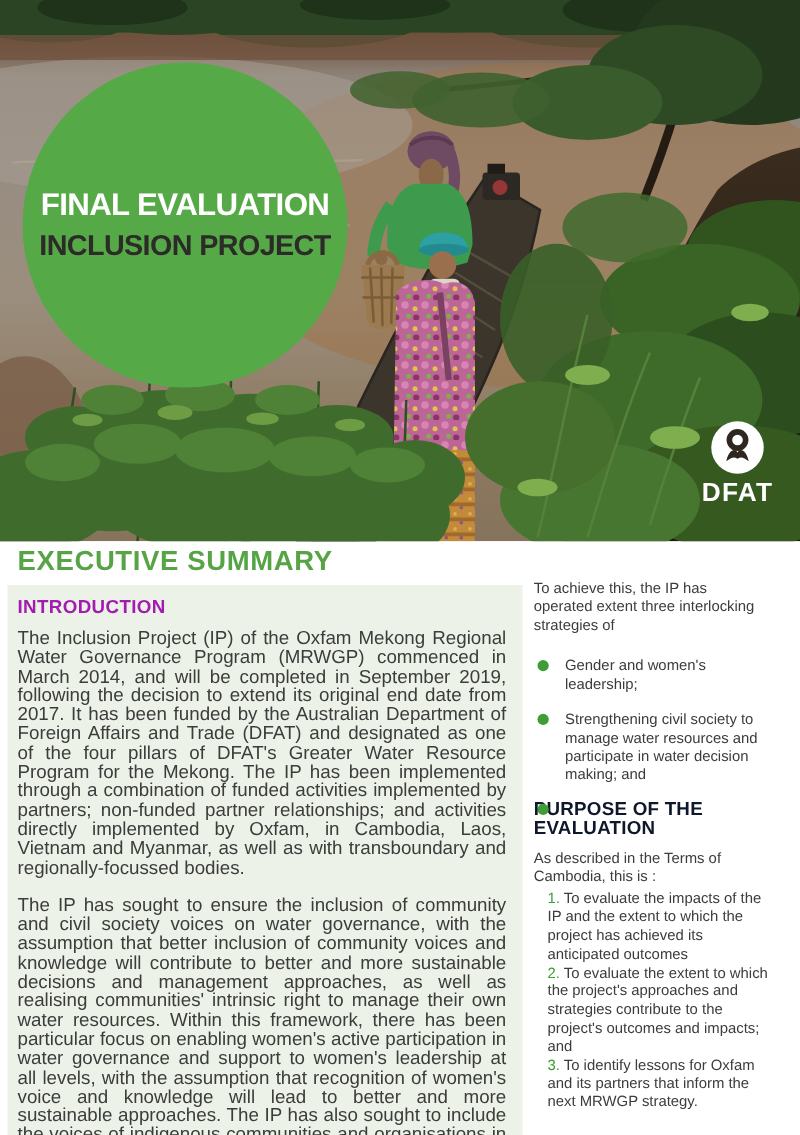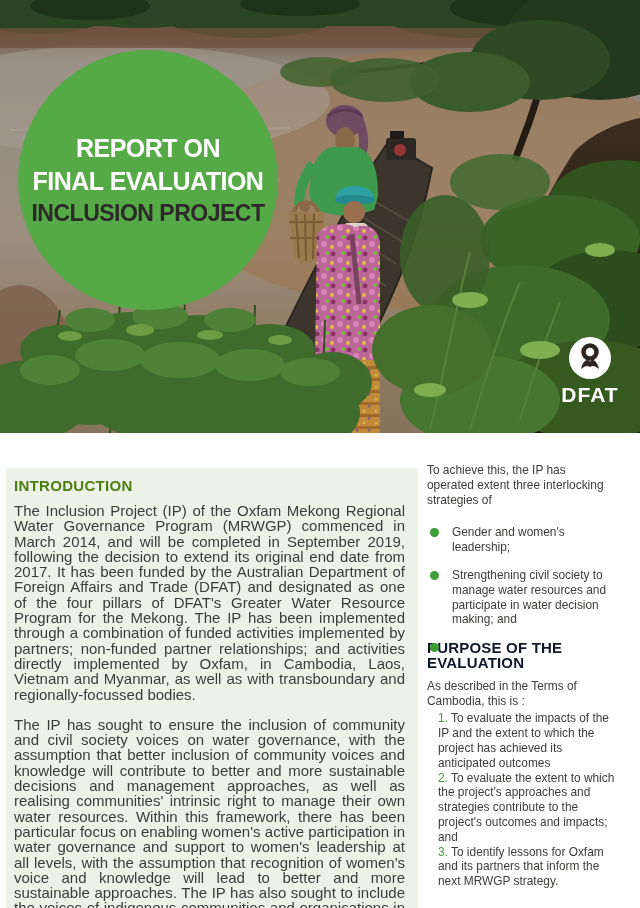--- a/index.html
+++ b/index.html
@@ -35,21 +35,21 @@
   
   .exec-heading {
     position:absolute; left:14px; top:436px; margin:0;
     color:#57a447; font-size:22px; font-weight:bold; letter-spacing:0.5px;
   }
   .intro-box {
     position:absolute; left:6px; top:468px; width:412px; min-height:390px;
     box-sizing:border-box; background:#edf2e9; padding:9px 13px 12px 8px;
   }
   .intro-heading {
-    margin:0 0 9px 0; color:#4d7c0f; font-size:15px; font-weight:bold; letter-spacing:0.3px;
+    margin:0 0 9px 0; color:#a21caf; font-size:15px; font-weight:bold; letter-spacing:0.3px;
   }
   .intro-box p {
     margin:0 0 15px 0; color:#3c3c3b; font-size:15px; line-height:15.3px;
     text-align:justify;
   }
   .intro-box p:last-child { margin-bottom:0; }
   .right-col {
     position:absolute; left:427px; top:463px; width:188px;
     color:#3c3c3b; font-size:11.9px; line-height:14.8px;
   }
@@ -232,35 +232,35 @@
         <g fill="#6d9c44">
           <ellipse cx="70" cy="336" rx="12" ry="5"></ellipse>
             <ellipse cx="140" cy="330" rx="14" ry="6"></ellipse>
           <ellipse cx="210" cy="335" rx="13" ry="5"></ellipse>
             <ellipse cx="280" cy="340" rx="12" ry="5"></ellipse>
         </g>
       </g>
     </svg>
 
     <div class="title-circle">
-      <div class="title-line1">REPORT ON</div>
       <div class="title-line2">FINAL EVALUATION</div>
       <div class="title-line3">INCLUSION PROJECT</div>
     </div>
 
     <div class="oxfam-logo">
       <svg class="oxfam-mark" viewBox="0 0 44 44" xmlns="http://www.w3.org/2000/svg">
         <circle cx="22" cy="22" r="21" fill="#ffffff"></circle>
         <circle cx="22" cy="16" r="6.5" fill="none" stroke="#2f2621" stroke-width="4.5"></circle>
         <path d="M13,33 C15,24 20,22 22,26 C24,22 29,24 31,33 C27,30 25,29 22,31 C19,29 17,30 13,33 Z" fill="#2f2621"></path>
       </svg>
       <div class="oxfam-word">DFAT</div>
     </div>
   </div>
 
+  <h1 class="exec-heading">EXECUTIVE SUMMARY</h1>
 
   <div class="intro-box">
     <h2 class="intro-heading">INTRODUCTION</h2>
     <p>The Inclusion Project (IP) of the Oxfam Mekong Regional Water Governance Program (MRWGP) commenced in March 2014, and will be completed in September 2019, following the decision to extend its original end date from 2017. It has been funded by the Australian Department of Foreign Affairs and Trade (DFAT) and designated as one of the four pillars of DFAT's Greater Water Resource Program for the Mekong. The IP has been implemented through a combination of funded activities implemented by partners; non-funded partner relationships; and activities directly implemented by Oxfam, in Cambodia, Laos, Vietnam and Myanmar, as well as with transboundary and regionally-focussed bodies.</p>
     <p>The IP has sought to ensure the inclusion of community and civil society voices on water governance, with the assumption that better inclusion of community voices and knowledge will contribute to better and more sustainable decisions and management approaches, as well as realising communities' intrinsic right to manage their own water resources. Within this framework, there has been particular focus on enabling women's active participation in water governance and support to women's leadership at all levels, with the assumption that recognition of women's voice and knowledge will lead to better and more sustainable approaches. The IP has also sought to include the voices of indigenous communities and organisations in the affected river basins, and to ensure effective disability inclusion across its activities.</p>
   </div>
 
   <div class="right-col">
     <p>To achieve this, the IP has operated extent three interlocking strategies of</p>
 

